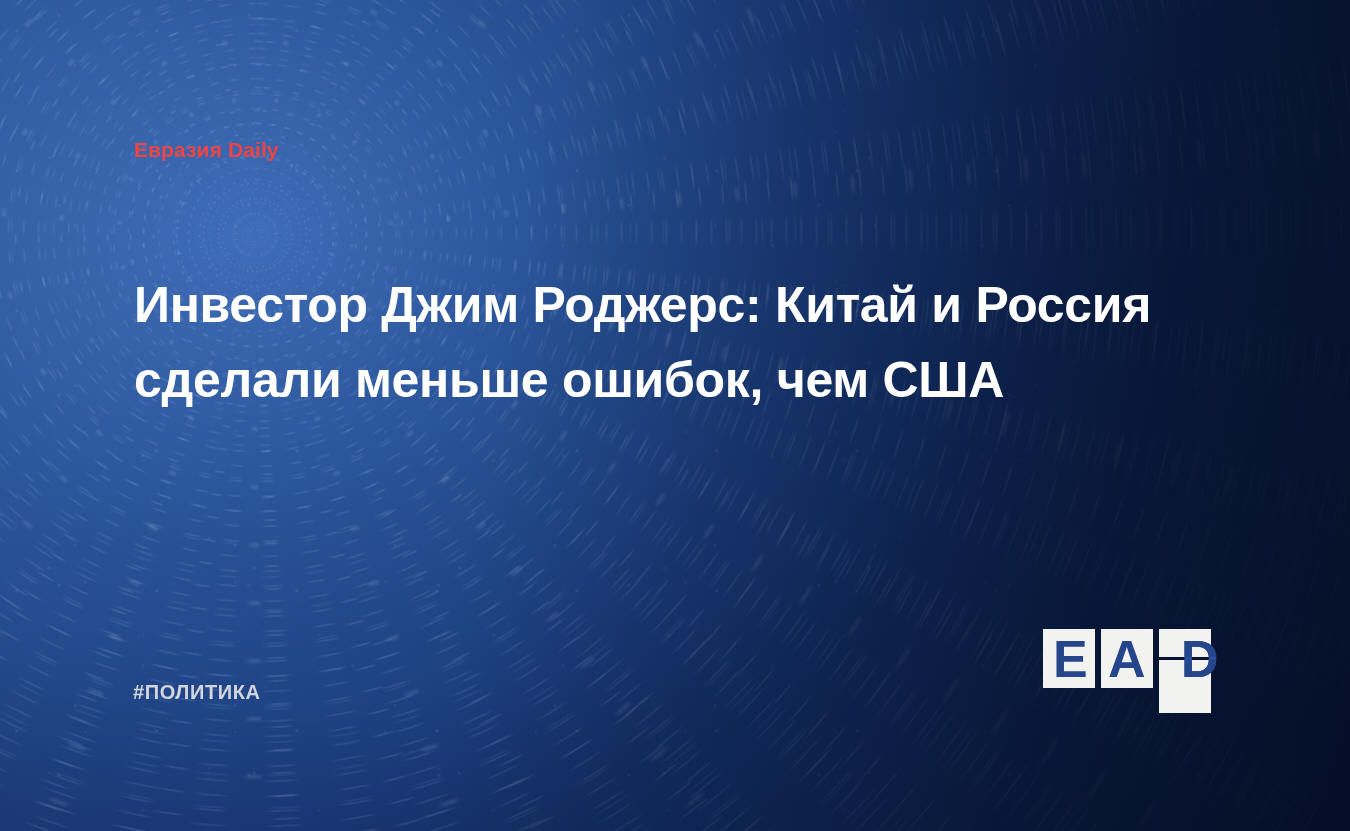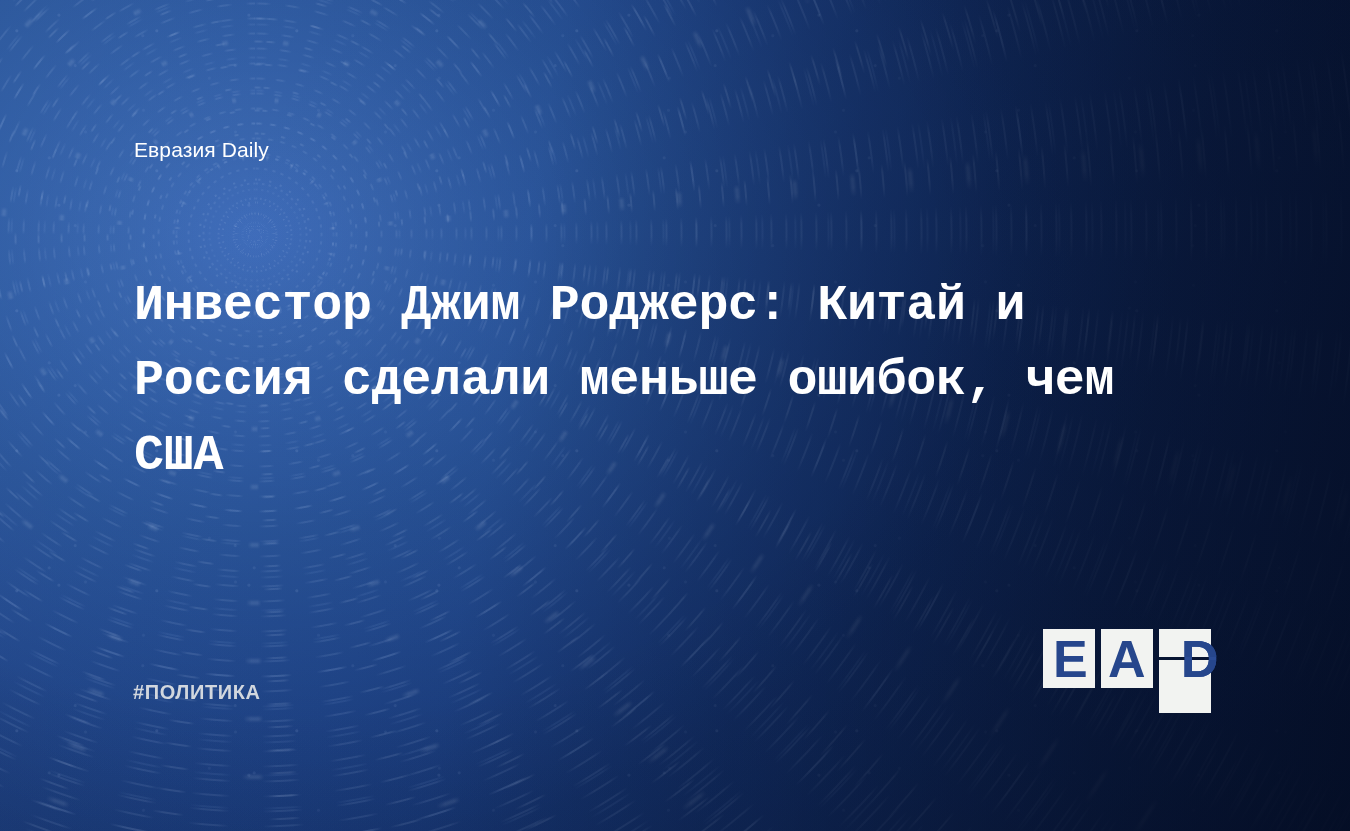--- a/index.html
+++ b/index.html
@@ -132,36 +132,35 @@
                     175px 175px, 205px 205px, 150px 150px, 230px 230px;
   }
 
   
   .content { position:absolute; inset:0; }
 
   .brand {
     position:absolute;
     left:134px; top:138px;
     font-size:21px;
-    font-weight:normal;
+    font-weight:bold;
     letter-spacing:.1px;
-    color:#ffffff;
+    color:#ef4444;
     white-space:nowrap;
   }
 
   .headline {
     position:absolute;
     left:134px; top:268px;
     width:1060px;
     font-size:50px;
     line-height:75px;
     font-weight:bold;
     color:#ffffff;
     letter-spacing:-0.3px;
-    font-family:Liberation Mono, monospace;
   }
 
   .tag {
     position:absolute;
     left:133px; top:681px;
     font-size:20px;
     font-weight:bold;
     letter-spacing:.6px;
     color:#d2d7de;
     white-space:nowrap;

